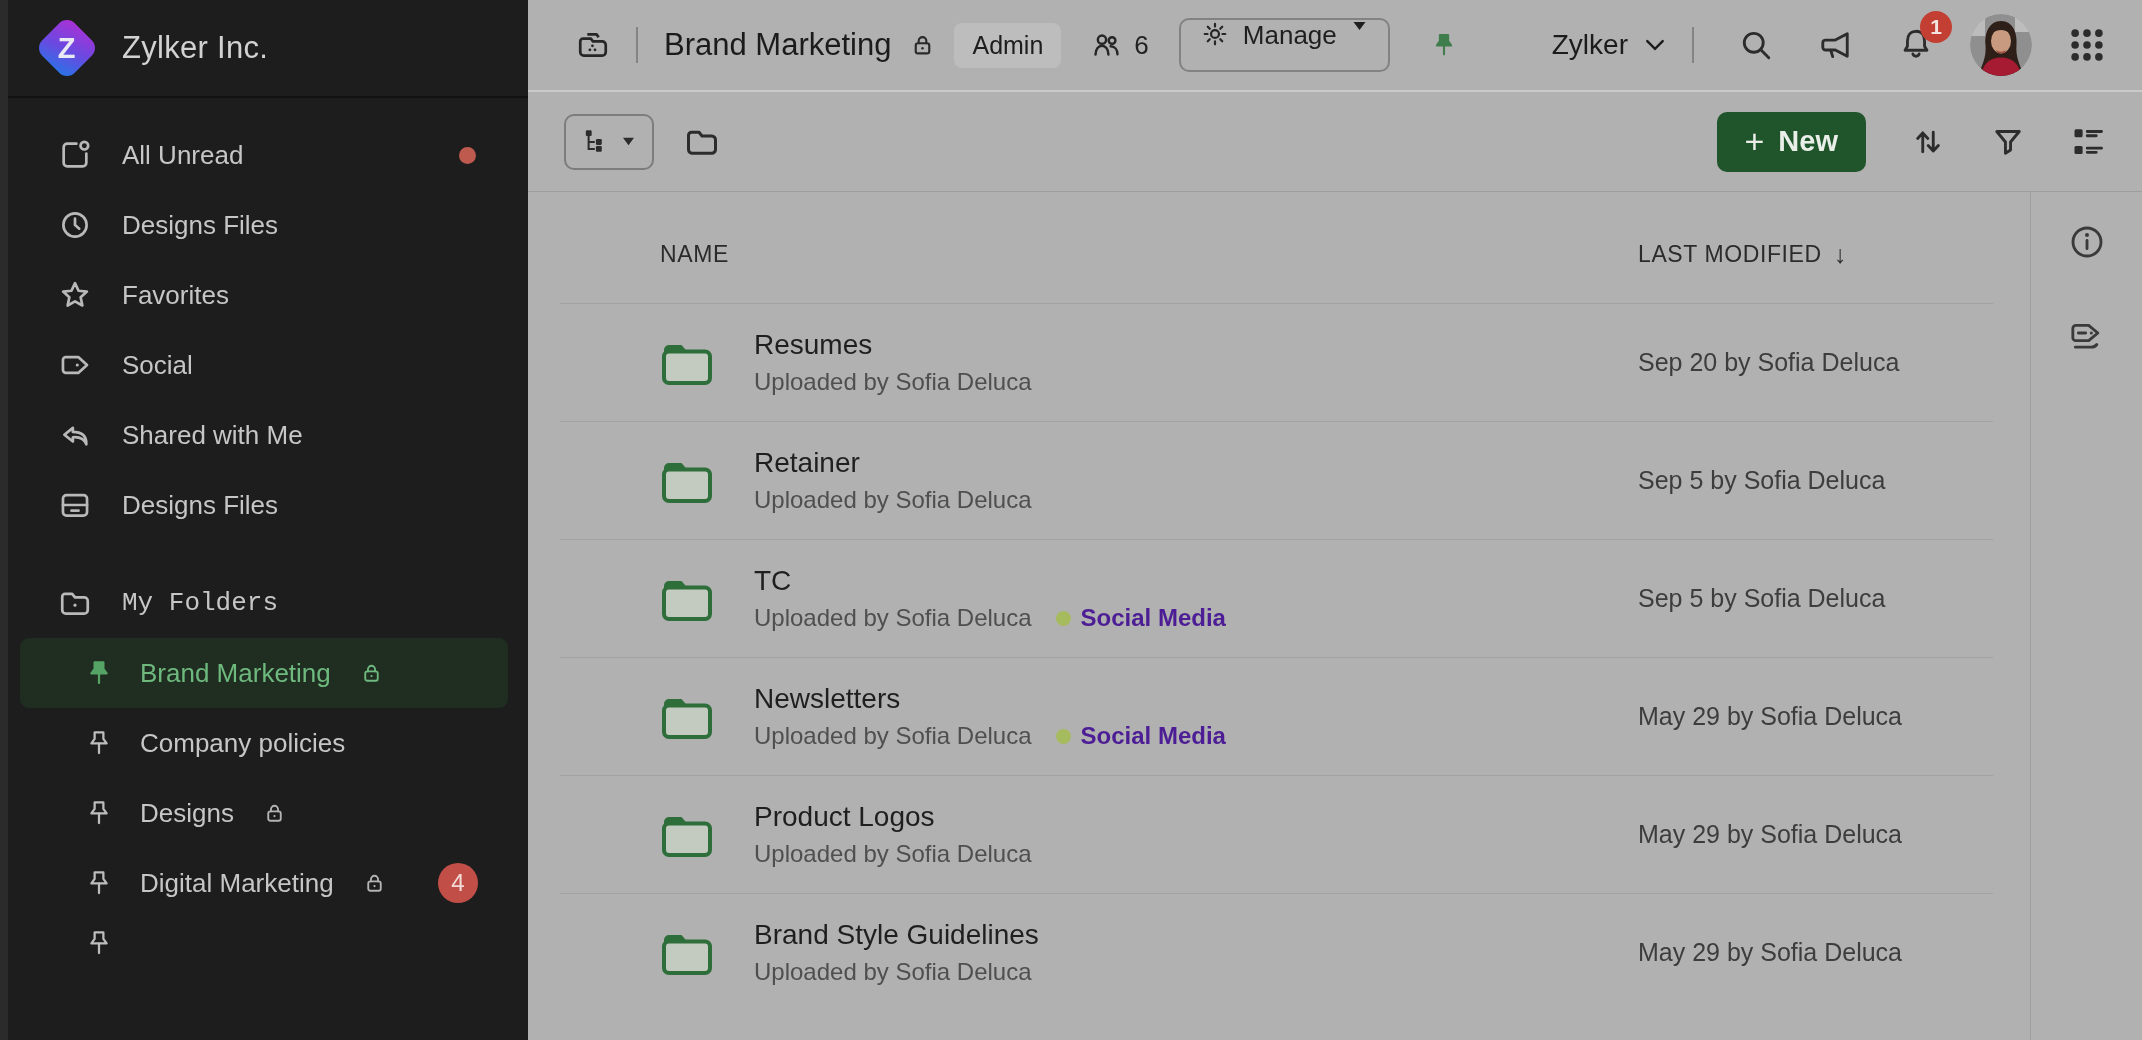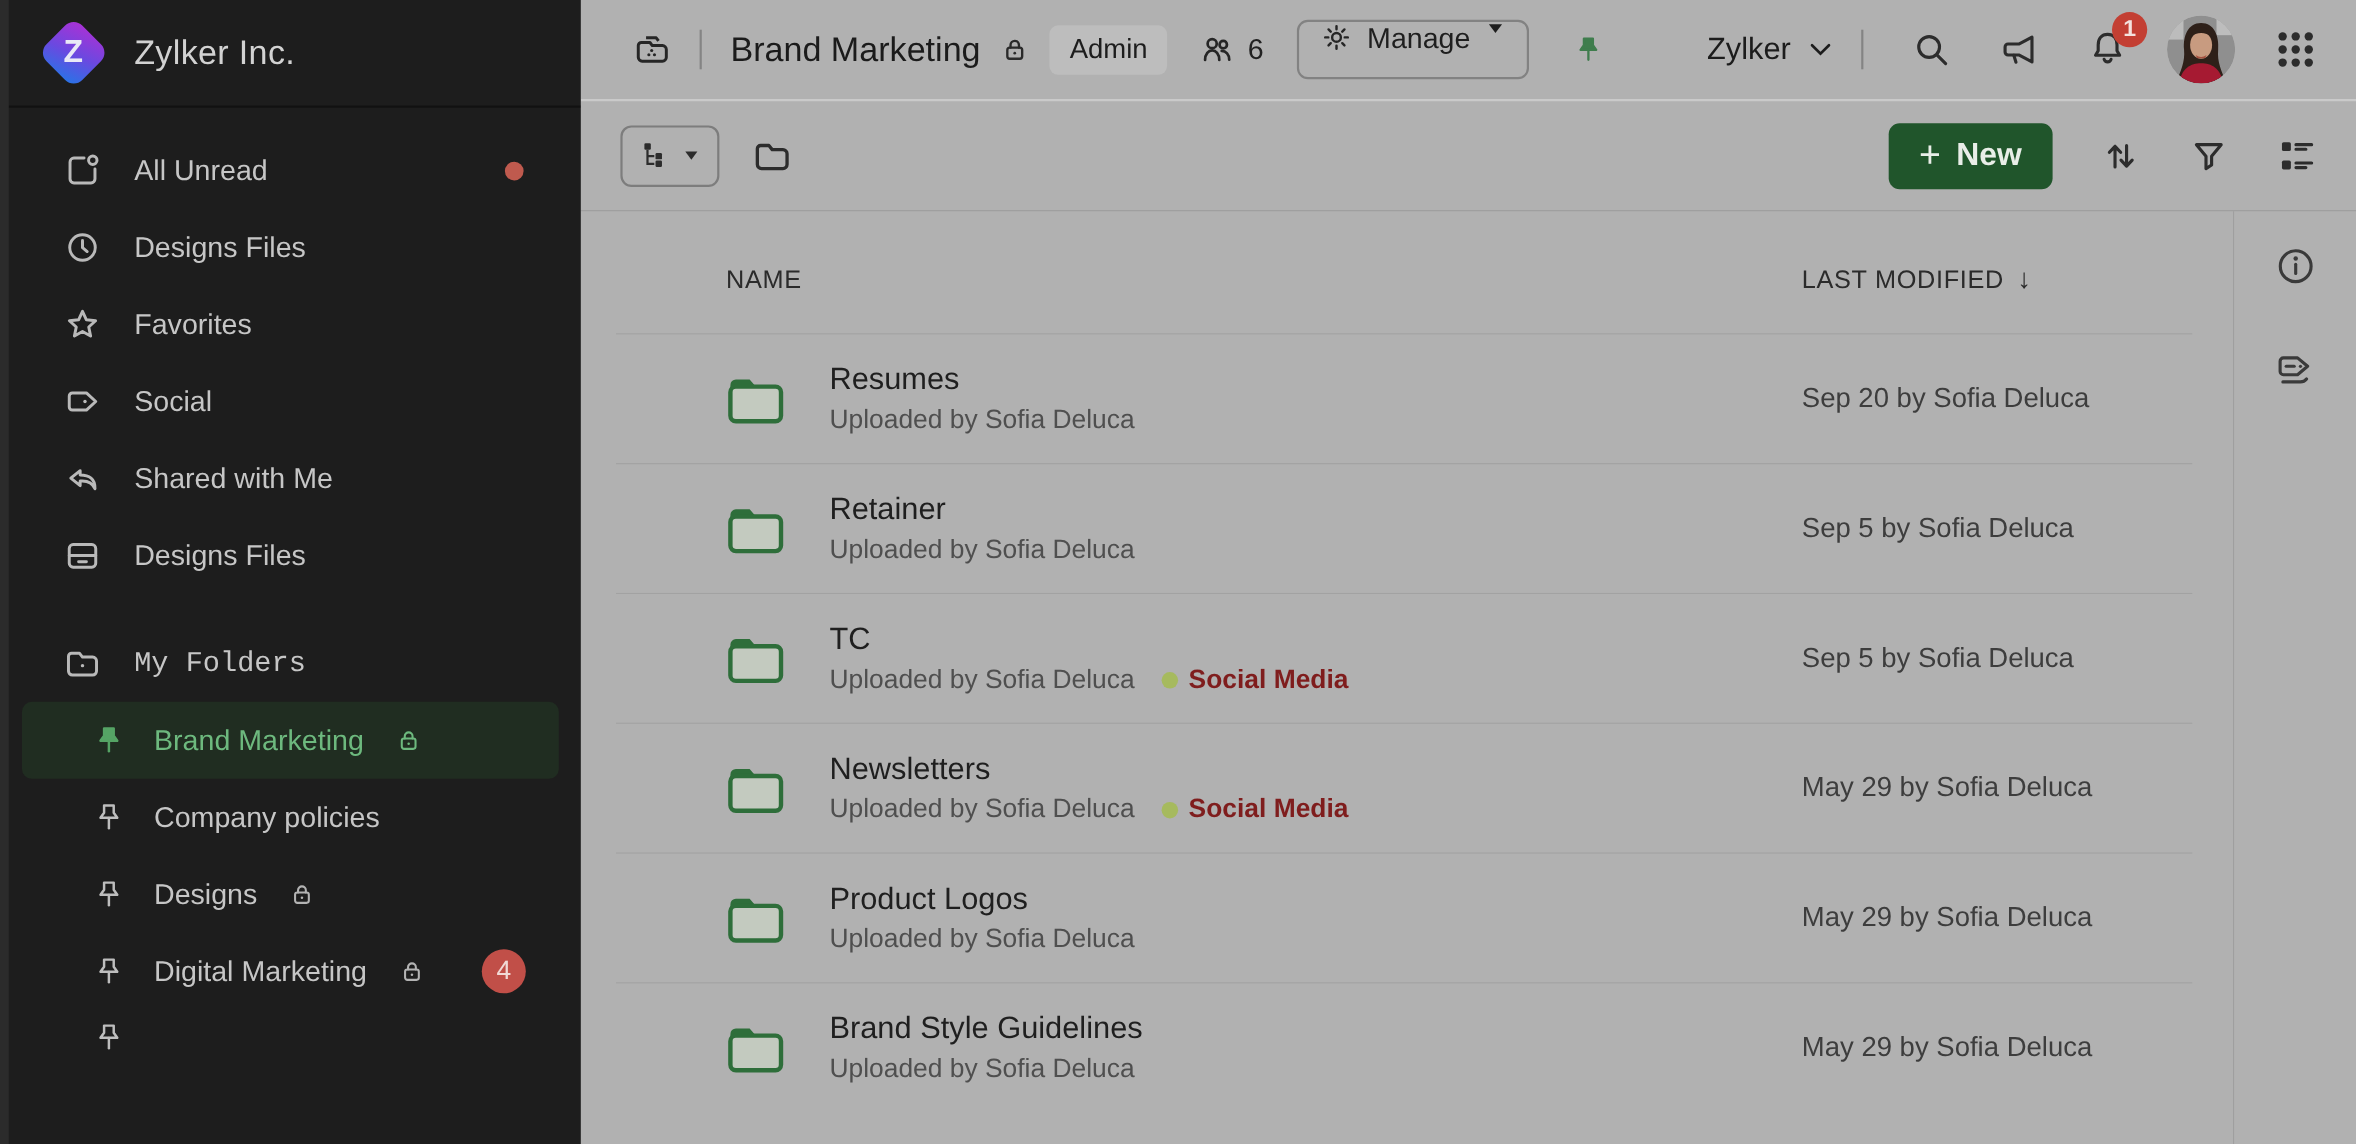--- a/index.html
+++ b/index.html
@@ -95,21 +95,21 @@
   .sort-arrow{font-size:25px;font-weight:400;}
 
   .row{height:118px;border-top:1px solid #a2a2a2;display:flex;align-items:center;padding-left:100px;cursor:pointer;}
   .folder-glyph{width:54px;height:48px;margin-right:40px;flex:none;}
   .folder-glyph svg{display:block;width:100%;height:100%;}
   .row-main{flex:1;min-width:0;}
   .row-title{font-size:28px;color:#1f1f1f;font-weight:500;}
   .row-sub{margin-top:7px;display:flex;align-items:center;font-size:24px;color:#4f4f4f;}
   .flabel{margin-left:24px;display:flex;align-items:center;gap:10px;}
   .flabel-dot{width:15px;height:15px;border-radius:50%;background:#a6ba5e;}
-  .flabel-text{font-size:24px;color:#7f1d1d;font-weight:700;}
+  .flabel-text{font-size:24px;color:#4c1d95;font-weight:700;}
   .row-date{width:355px;font-size:25px;color:#3d3d3d;flex:none;}
 
   .rightrail{width:112px;flex:none;border-left:1px solid #9f9f9f;display:flex;flex-direction:column;
              align-items:center;padding-top:30px;gap:53px;}
   .rail-btn{width:40px;height:40px;color:#3a3a3a;background:none;border:none;padding:0;cursor:pointer;}
   .rail-btn svg{display:block;width:100%;height:100%;}
 </style>
 </head>
 <body>
 

